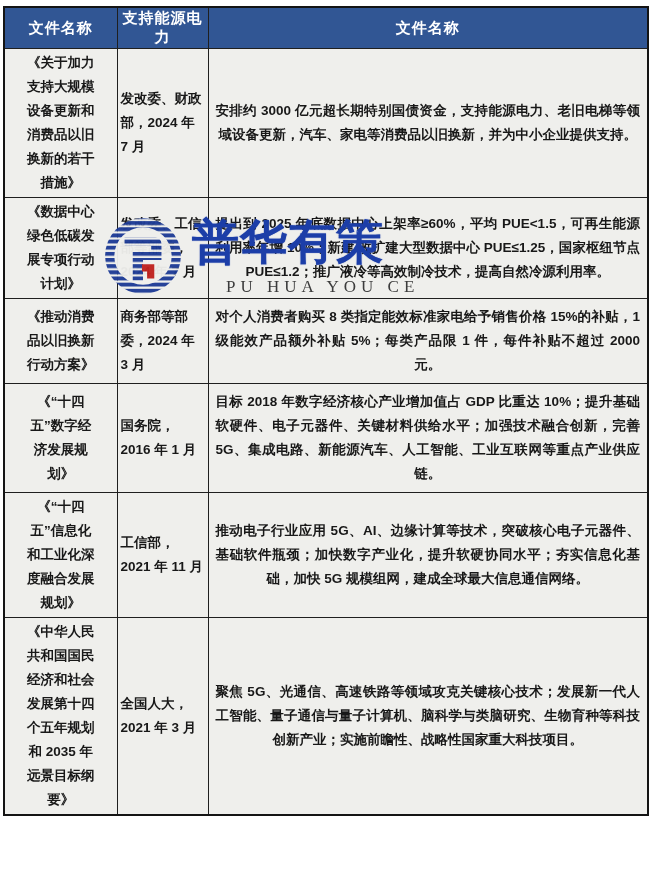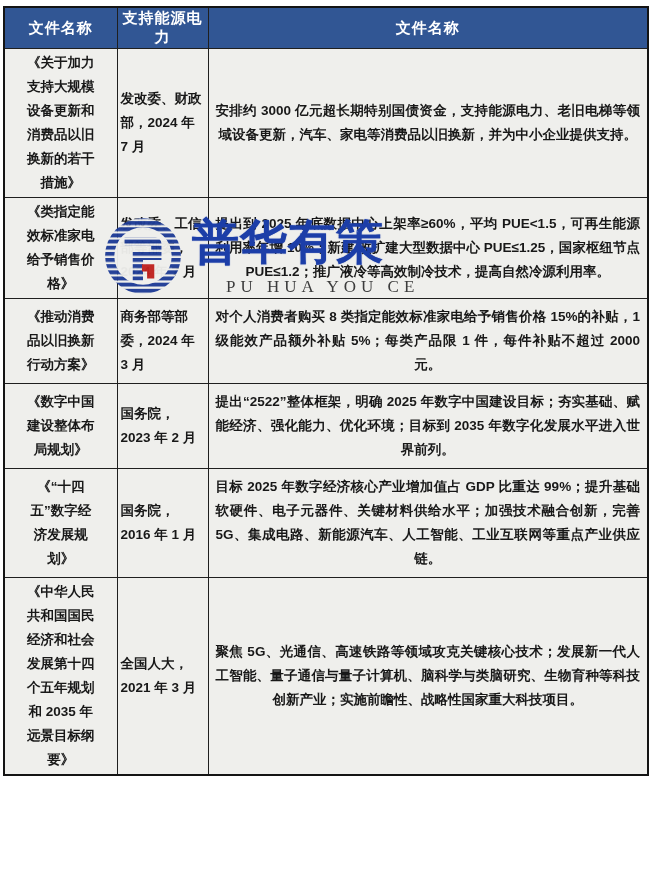--- a/index.html
+++ b/index.html
@@ -59,38 +59,38 @@
       <th>文件名称</th>
       <th>支持能源电力</th>
       <th>文件名称</th>
     </tr>
     <tr style="height:73px">
       <td class="c1">《关于加力支持大规模设备更新和消费品以旧换新的若干措施》</td>
       <td class="c2">发改委、财政部，2024 年 7 月</td>
       <td class="c3">安排约 3000 亿元超长期特别国债资金，支持能源电力、老旧电梯等领域设备更新，汽车、家电等消费品以旧换新，并为中小企业提供支持。</td>
     </tr>
     <tr style="height:100px">
-      <td class="c1">《类指定能效标准家电给予销售价格》</td>
+      <td class="c1">《数据中心绿色低碳发展专项行动计划》</td>
       <td class="c2">发改委、工信部等部委，2024 年 7 月</td>
       <td class="c3">提出到 2025 年底数据中心上架率≥60%，平均 PUE&lt;1.5，可再生能源利用率年增 10%；新建/改扩建大型数据中心 PUE≤1.25，国家枢纽节点 PUE≤1.2；推广液冷等高效制冷技术，提高自然冷源利用率。</td>
     </tr>
     <tr style="height:80px">
       <td class="c1">《推动消费品以旧换新行动方案》</td>
       <td class="c2">商务部等部委，2024 年 3 月</td>
       <td class="c3">对个人消费者购买 8 类指定能效标准家电给予销售价格 15%的补贴，1 级能效产品额外补贴 5%；每类产品限 1 件，每件补贴不超过 2000 元。</td>
     </tr>
-    <tr style="height:70px">
-      <td class="c1">《数字中国建设整体布局规划》</td>
-      <td class="c2">国务院，2023 年 2 月</td>
-      <td class="c3">提出“2522”整体框架，明确 2025 年数字中国建设目标；夯实基础、赋能经济、强化能力、优化环境；目标到 2035 年数字化发展水平进入世界前列。</td>
-    </tr>
     <tr style="height:88px">
       <td class="c1">《“十四五”数字经济发展规划》</td>
       <td class="c2">国务院，2016 年 1 月</td>
-      <td class="c3">目标 2025 年数字经济核心产业增加值占 GDP 比重达 99%；提升基础软硬件、电子元器件、关键材料供给水平；加强技术融合创新，完善 5G、集成电路、新能源汽车、人工智能、工业互联网等重点产业供应链。</td>
+      <td class="c3">目标 2018 年数字经济核心产业增加值占 GDP 比重达 10%；提升基础软硬件、电子元器件、关键材料供给水平；加强技术融合创新，完善 5G、集成电路、新能源汽车、人工智能、工业互联网等重点产业供应链。</td>
+    </tr>
+    <tr style="height:82px">
+      <td class="c1">《“十四五”信息化和工业化深度融合发展规划》</td>
+      <td class="c2">工信部，2021 年 11 月</td>
+      <td class="c3">推动电子行业应用 5G、AI、边缘计算等技术，突破核心电子元器件、基础软件瓶颈；加快数字产业化，提升软硬协同水平；夯实信息化基础，加快 5G 规模组网，建成全球最大信息通信网络。</td>
     </tr>
     <tr style="height:92px">
       <td class="c1">《中华人民共和国国民经济和社会发展第十四个五年规划和 2035 年远景目标纲要》</td>
       <td class="c2">全国人大，2021 年 3 月</td>
       <td class="c3">聚焦 5G、光通信、高速铁路等领域攻克关键核心技术；发展新一代人工智能、量子通信与量子计算机、脑科学与类脑研究、生物育种等科技创新产业；实施前瞻性、战略性国家重大科技项目。</td>
     </tr>
   </tbody>
     </table>
 
   <div class="watermark">

